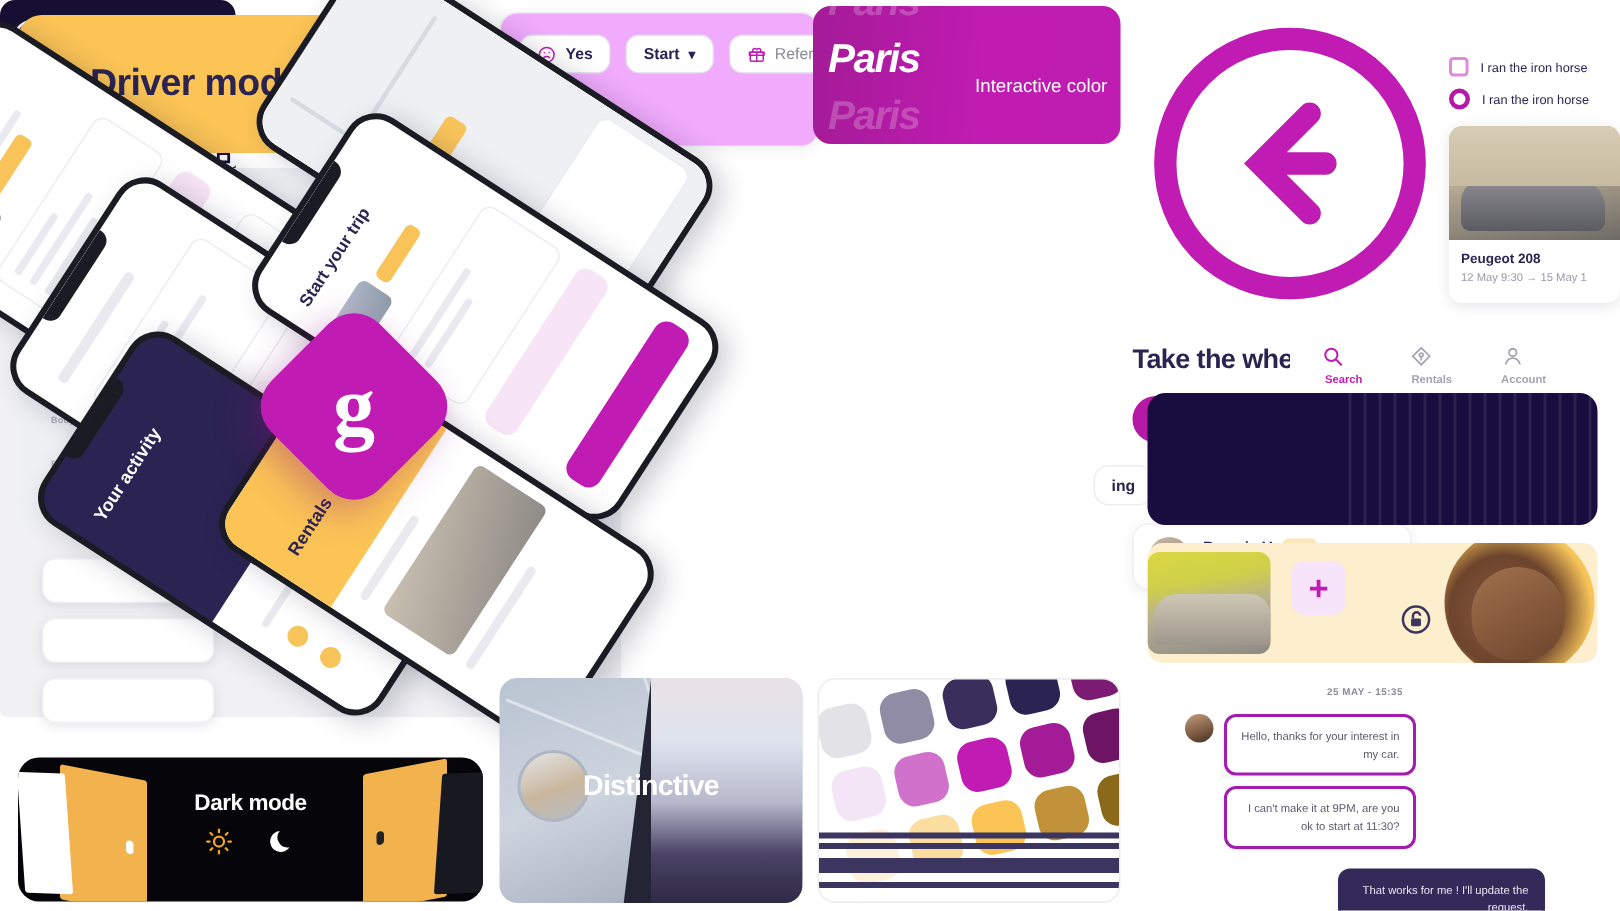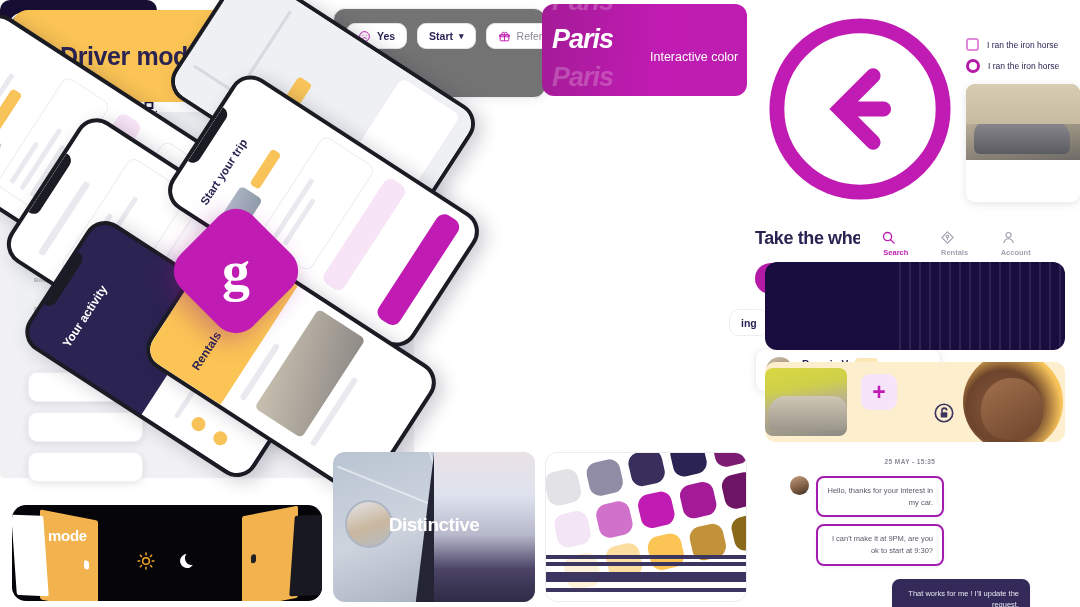--- a/index.html
+++ b/index.html
@@ -68,42 +68,42 @@
   #icon-grid .ig-row:nth-child(3){ padding-top:14px; padding-left:4px;}
   .ic { width:26px; height:26px; flex:none; color:#fff; }
   .ic svg{ width:100%; height:100%; display:block; }
 
   
   #dark-mode {
     left:12px; top:505px; width:310px; height:96px;
     background:#06060a; border-radius:14px;
   }
   #dark-mode .dm-title{
-    position:absolute; left:0; right:0; top:22px; 
+    position:absolute; left:0; right:0; top:22px; text-align:center;
     color:#fff; font-size:15px; font-weight:bold; letter-spacing:-.3px;
   }
   .dm-icons{ position:absolute; left:0; right:0; top:46px; display:flex; justify-content:center; gap:22px;}
   .sun-ic{ width:20px; height:20px; color:#f5a623;}
   .moon-ic{ width:20px; height:20px; color:#ffffff;}
   .door { position:absolute; bottom:0; }
   .door-l { left:28px; top:10px; width:58px; height:90px;
     background:#f2b24d; transform:skewY(11deg); border-radius:2px;}
   .door-l::after{ content:""; position:absolute; left:-26px; top:8px; width:32px; height:80px;
     background:#fff; transform:skewY(-5deg) rotate(-4deg); border-radius:2px;}
   .door-l .knob{ position:absolute; right:9px; top:42px; width:5px; height:9px; background:#fff; border-radius:3px;}
   .door-r { right:24px; top:6px; width:56px; height:92px;
     background:#f2b24d; transform:skewY(-11deg); border-radius:2px;}
   .door-r::after{ content:""; position:absolute; right:-28px; top:12px; width:34px; height:80px;
     background:#181820; transform:skewY(5deg) rotate(4deg); border-radius:2px;}
   .door-r .knob{ position:absolute; left:9px; top:40px; width:5px; height:9px; background:#222; border-radius:3px;}
 
   
   #components {
     left:333px; top:8px; width:213px; height:90px;
-    background:#737373; border-radius:12px; border:1px solid #ededf1;
+    background:#f0abfc; border-radius:12px; border:1px solid #ededf1;
     box-shadow:0 2px 8px rgba(40,40,70,.07);
   }
   .chip-row { display:flex; align-items:center; gap:10px; padding:14px 0 0 12px;}
   .chip {
     display:flex; align-items:center; gap:6px;
     height:26px; padding:0 11px; border-radius:9px;
     border:1.4px solid #e3e3e9; background:#fff;
     font-size:10.5px; font-weight:bold; color:#2b2352; white-space:nowrap;
   }
   .chip .mini-ic{ width:13px; height:13px; color:#c01bb2; flex:none;}
@@ -653,20 +653,24 @@
       <span class="choice-label">I ran the iron horse</span>
     </div>
     <div class="choice">
       <span class="rb"></span>
       <span class="choice-label">I ran the iron horse</span>
     </div>
   </div>
 
   <div id="car-card">
     <div class="car-photo"></div>
+    <div class="car-info">
+      <div class="car-name">Peugeot 208</div>
+      <div class="car-dates">12 May 9:30 → 15 May 1</div>
+    </div>
   </div>
 
   <div id="bottom-nav">
     <div class="nav-item active">
       <span class="nav-ic"><svg viewBox="0 0 24 24" fill="none" stroke="currentColor" stroke-width="2.2">
             <circle cx="10.5" cy="10.5" r="6.5"></circle>
             <path d="M15.5 15.5L21 21" stroke-linecap="round"></path>
           </svg></span>
       <span class="nav-lbl">Search</span>
     </div>
@@ -721,17 +725,17 @@
         </svg></span>
     <div class="face"></div>
   </div>
 
   <div id="chat">
     <div class="chat-date">25 MAY - 15:35</div>
     <div class="msg-row">
       <span class="chat-av"></span>
       <div class="bubble">Hello, thanks for your interest in my car.</div>
     </div>
-    <div class="bubble second">I can't make it at 9PM, are you ok to start at 9:30?</div>
+    <div class="bubble second">I can't make it at 9PM, are you ok to start at 11:30?</div>
     <div class="bubble mine">That works for me ! I'll update the request.</div>
   </div>
 
 </div>
 
 </body></html>

